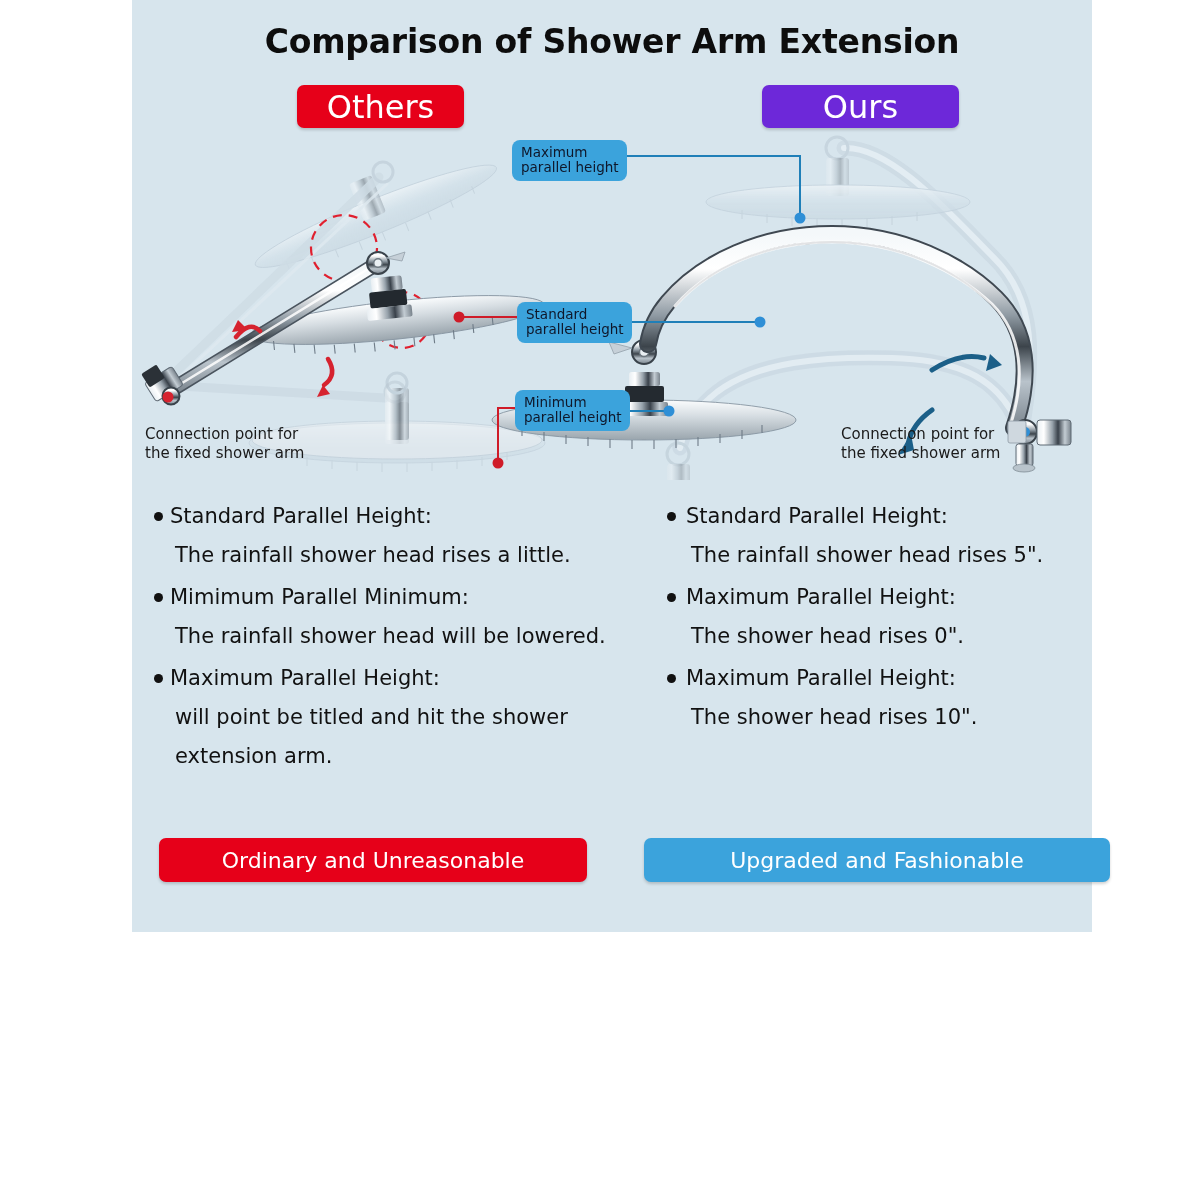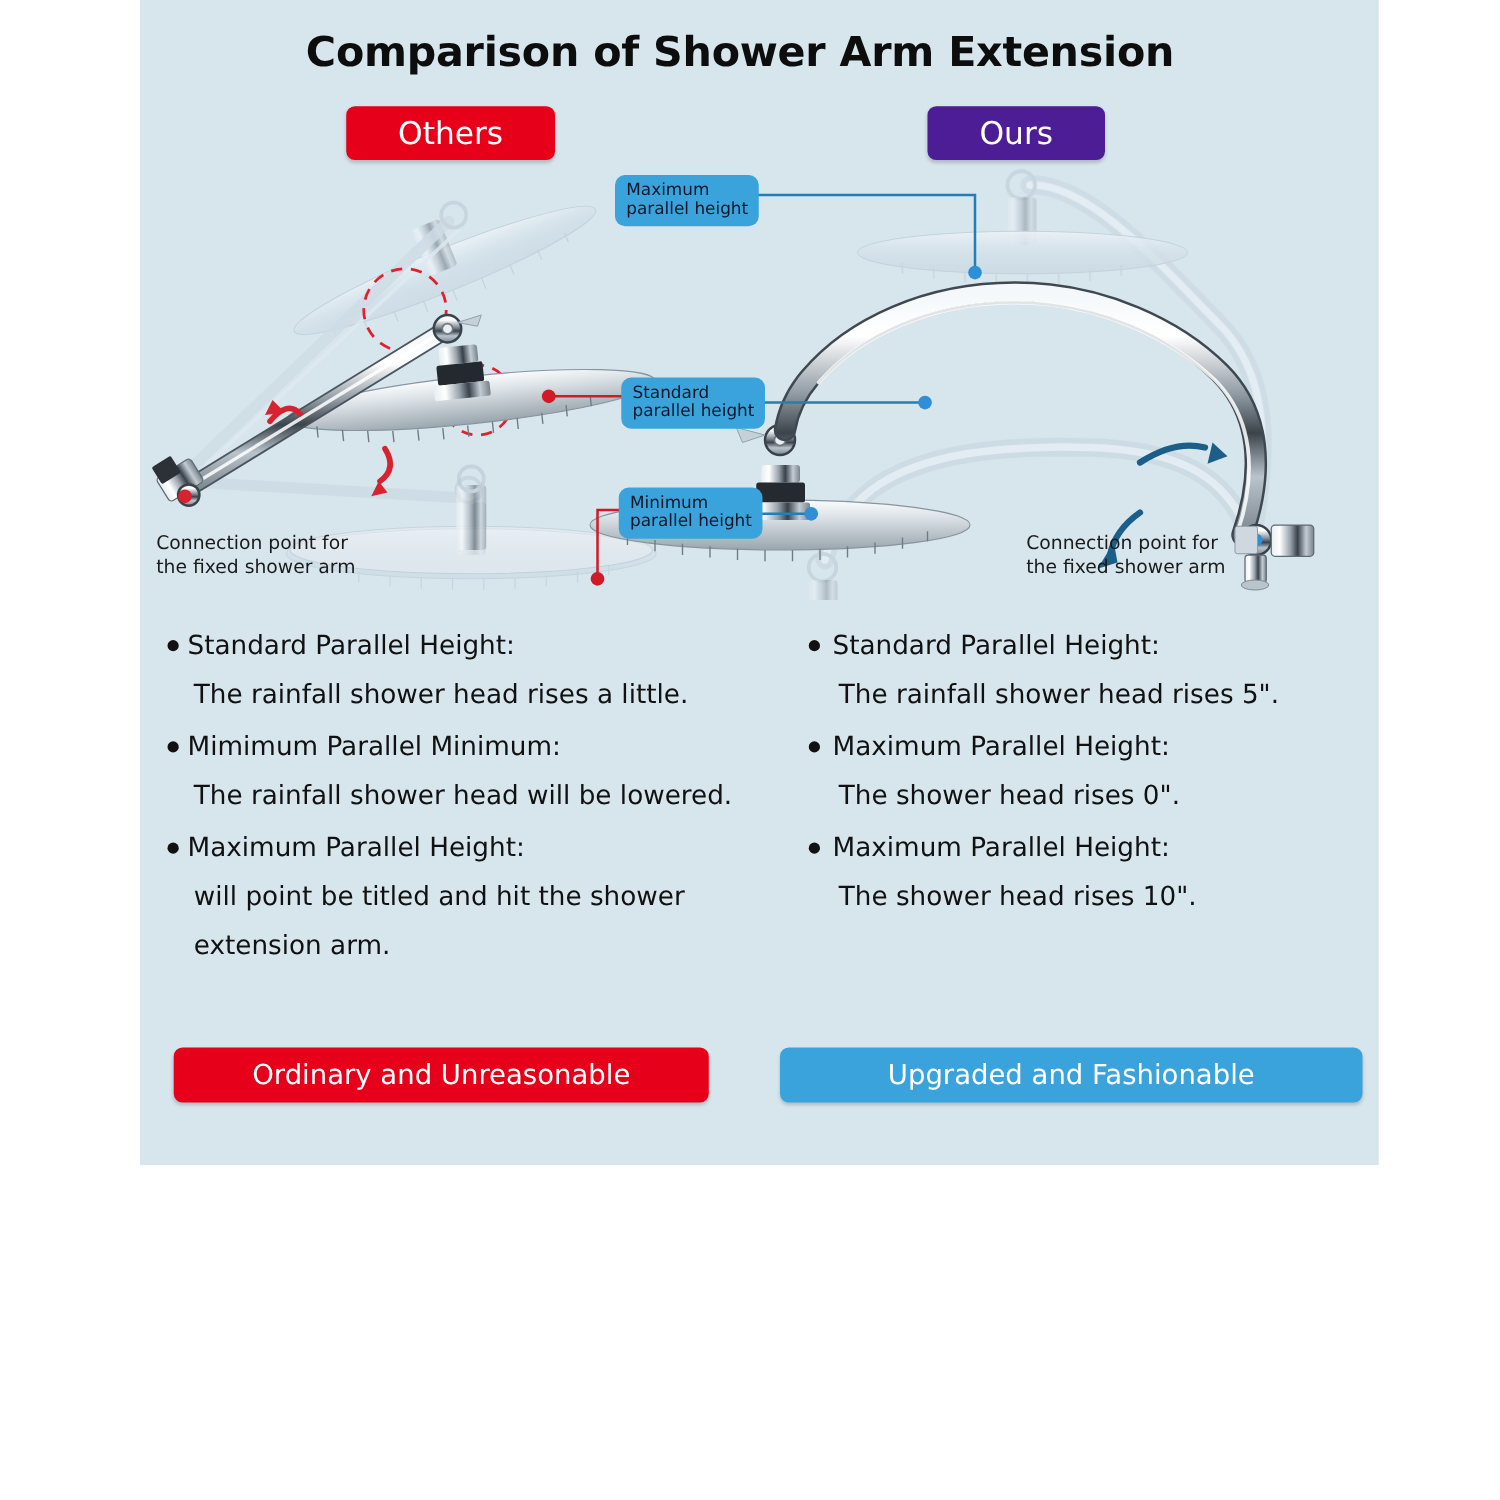--- a/index.html
+++ b/index.html
@@ -11,26 +11,25 @@
     width: 1200px;
     height: 1200px;
     font-family: "DejaVu Sans", "Liberation Sans", sans-serif;
     position: relative;
     overflow: hidden;
   }
 
   
   #panel {
     position: absolute;
-    left: 112px;
+    left: 132px;
     top: 0;
     width: 960px;
     height: 932px;
     background: #d7e5ed;
-    padding-left: 31px;
   }
 
   
   #title {
     position: absolute;
     left: 0;
     top: 22px;
     width: 960px;
     text-align: center;
     font-family: "DejaVu Sans", "Liberation Sans", sans-serif;
@@ -39,37 +38,37 @@
     color: #0d0d0d;
     letter-spacing: -0.2px;
   }
 
   
   .pill {
     position: absolute;
     height: 43px;
     border-radius: 7px;
     color: #ffffff;
-    font-size: 25px;
+    font-size: 32px;
     display: flex;
     align-items: center;
     justify-content: center;
     box-shadow: 0 2px 3px rgba(0,0,0,0.18);
   }
   #pill-others {
     left: 165px;
     top: 85px;
     width: 167px;
     background: #e60019;
   }
   #pill-ours {
     left: 630px;
     top: 85px;
-    width: 142px;
-    background: #4c1d95;
+    width: 197px;
+    background: #6d28d9;
   }
 
   
   #illus {
     position: absolute;
     left: 0;
     top: 130px;
     width: 960px;
     height: 350px;
   }

